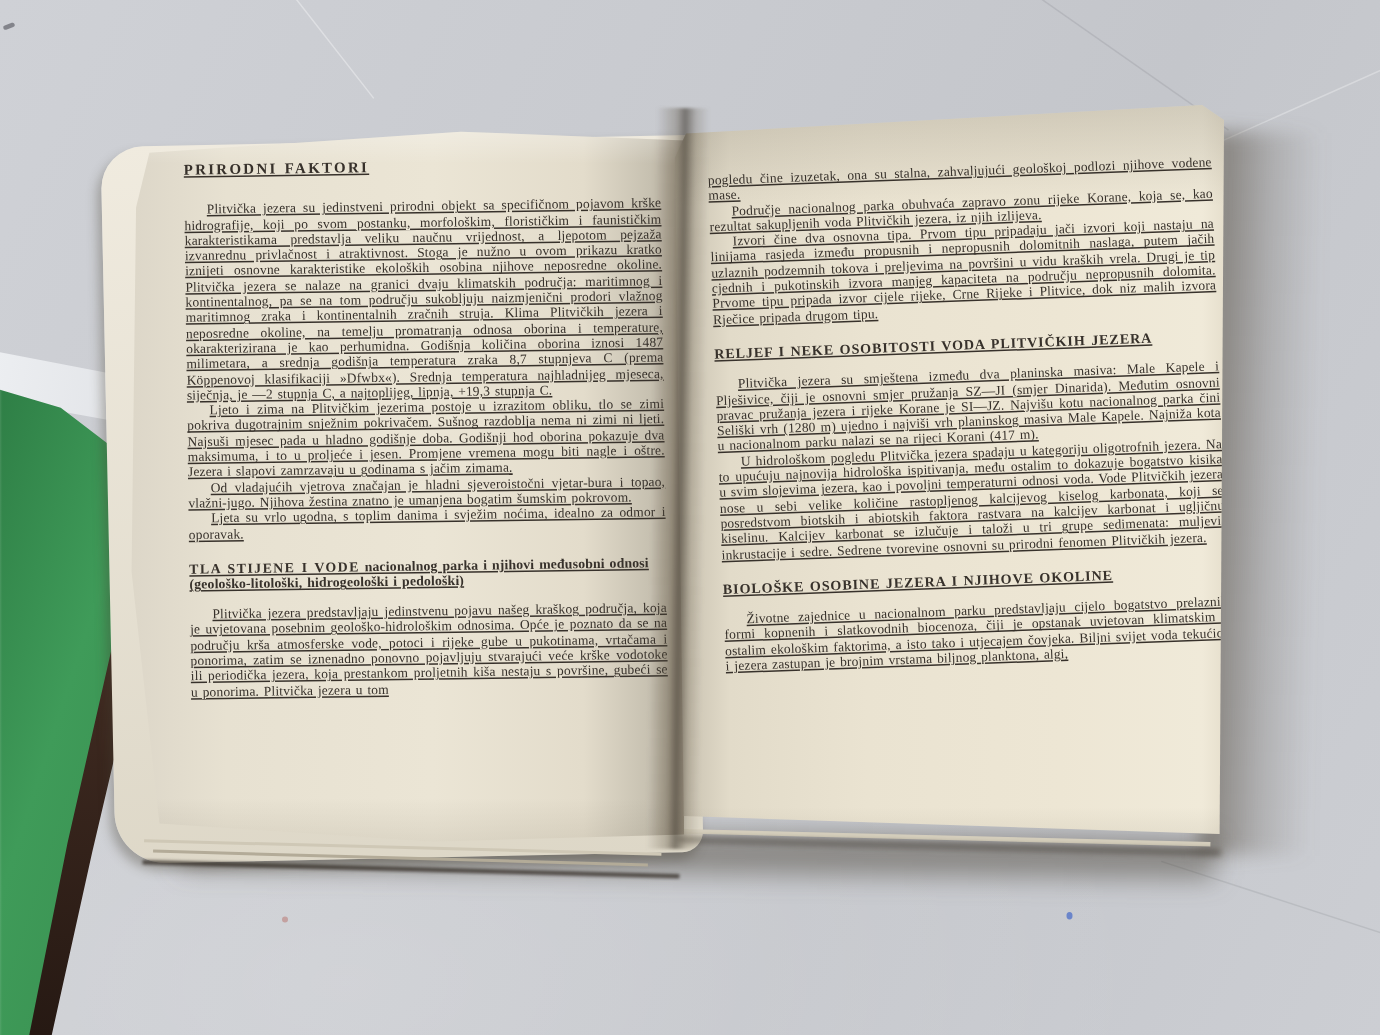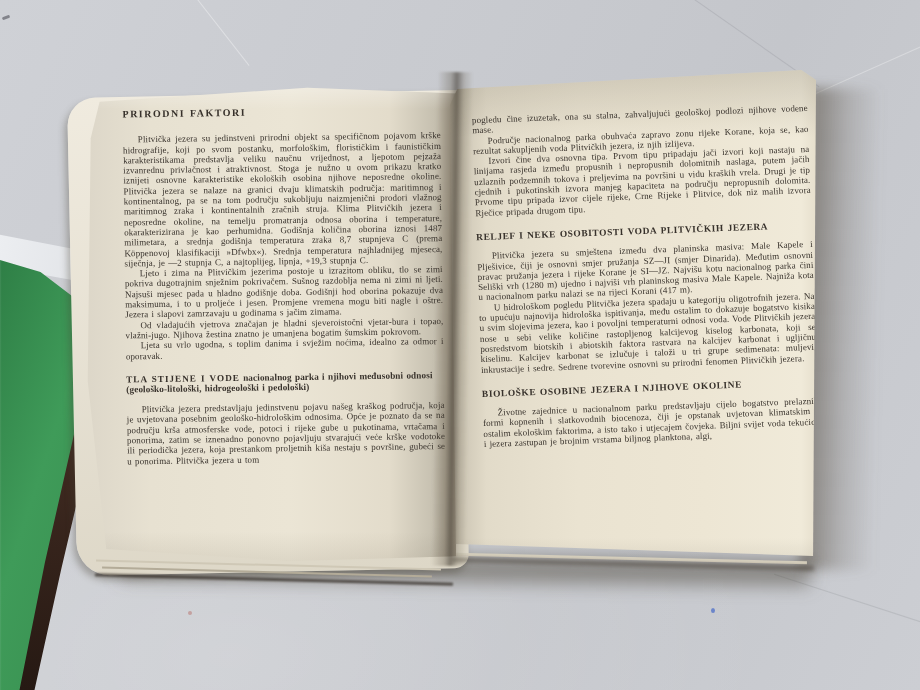--- a/index.html
+++ b/index.html
@@ -50,21 +50,21 @@
     background:#cfc8b6;transform:rotate(1.5deg);}
   .sheet-line2{position:absolute;left:102px;top:571px;width:330px;height:2px;
     background:#b3ab98;transform:rotate(1.6deg);}
   .under-line{position:absolute;left:95px;top:578px;width:358px;height:3px;
     background:rgba(45,38,30,.72);filter:blur(1px);transform:rotate(1.5deg);}
   .right-sheet{position:absolute;left:455px;top:557px;width:352px;height:3px;
     background:#d6cfbd;transform:rotate(1.4deg);}
   .right-under{position:absolute;left:452px;top:562px;width:362px;height:4px;
     background:rgba(48,40,30,.5);filter:blur(2px);transform:rotate(1.4deg);}
   
-  .page{position:absolute;color:#37312b;}
+  .page{position:absolute;color:#37312b;text-decoration:underline;}
   .page-left{left:84px;top:80px;width:372px;height:486px;
     clip-path:polygon(4.2% 4.5%,60% 1.6%,100% 2.8%,100% 98%,55% 99%,6% 96.5%,1% 62%,1.8% 12%);
     background:linear-gradient(to right,#dcd6c8 0%,#e7e1d1 18%,#ebe5d5 55%,#e3dccb 82%,#c6c0b0 94%,#a89e8d 100%);}
   .page-left::before{content:"";position:absolute;inset:0;
     background:linear-gradient(to bottom,rgba(255,255,255,.4),rgba(255,255,255,0) 6%),
                linear-gradient(to top,rgba(120,112,96,.15),transparent 7%);}
   .page-right{left:450px;top:68px;width:366px;height:500px;
     clip-path:polygon(0 7.4%,2% 4.2%,96% .4%,100% 2.4%,99.2% 97.6%,1.6% 95.2%);
     background:linear-gradient(to right,#b2aa99 0%,#cdc6b5 3%,#e2dbc9 10%,#eae3d1 35%,#ede6d4 70%,#f0ead9 96%,#e6dfcd 100%);}
   .page-right::before{content:"";position:absolute;inset:0;

